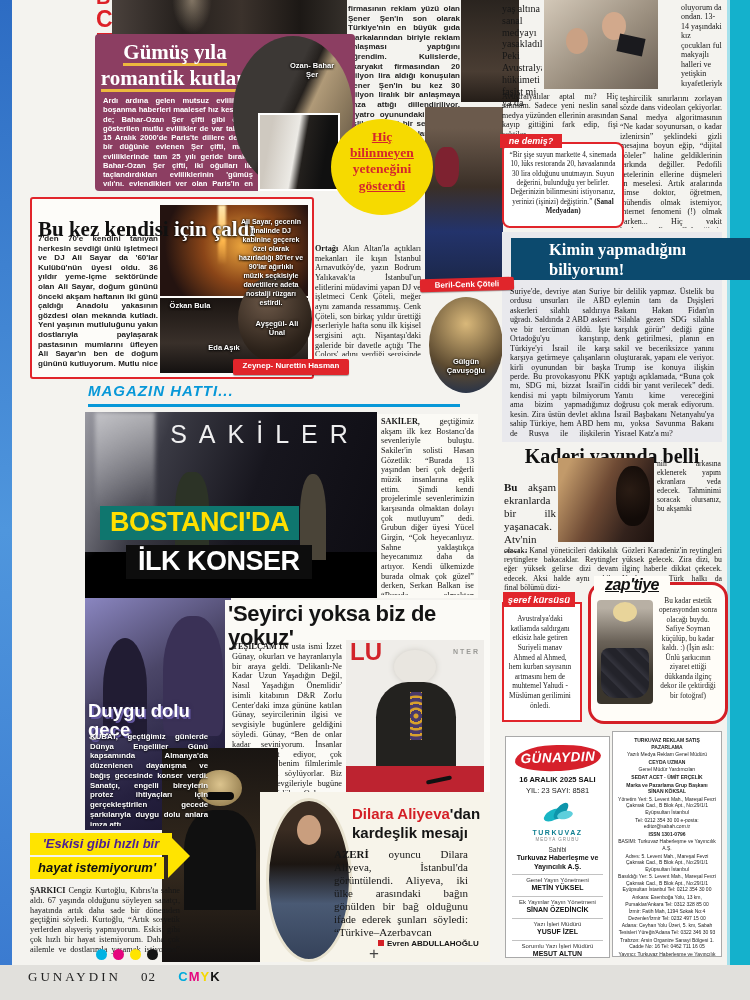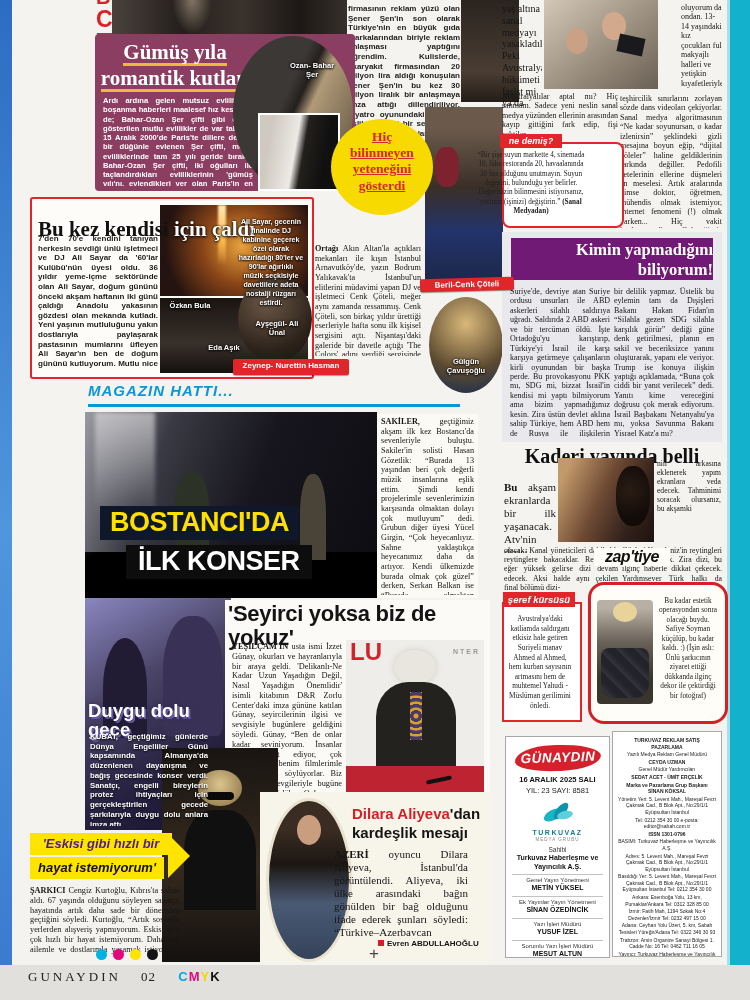--- a/index.html
+++ b/index.html
@@ -75,21 +75,21 @@
   <div class="cap" style="left:168px;top:302px;width:44px;">Özkan Bula</div>
   <div class="cap" style="left:204px;top:344px;width:40px;">Eda Aşık</div>
   <div class="cap" style="left:252px;top:320px;width:50px;">Ayşegül- Ali Ünal</div>
   <div class="ph" style="left:238px;top:276px;width:74px;height:86px;border-radius:50%;background:radial-gradient(circle at 38% 30%,#6b5747,#2c221a 65%,#17110d);z-index:5;"></div>
   <div class="rtag" style="left:233px;top:359px;width:116px;height:16px;">Zeynep- Nurettin Hasman</div>
 
   <div class="abs" style="left:331px;top:119px;width:102px;height:96px;border-radius:50%;background:#f6da00;z-index:6;text-align:center;padding-top:0;">
     <div style="margin-top:10px;font:700 13.5px/1.2 'Liberation Serif',serif;color:#d5262b;">
       <div style="text-decoration:underline;">Hiç</div>
       <div style="text-decoration:underline;">bilinmeyen</div>
-      <div style="text-decoration:underline;">yeteneğini</div>
+      <div style="">yeteneğini</div>
       <div style="text-decoration:underline;">gösterdi</div>
     </div>
   </div>
   <div class="abs body-serif" style="left:315px;top:244px;width:106px;height:112px;overflow:hidden;font-size:8.2px;">
     <span class="lead">Ortağı</span><span> Akın Altan'la açtıkları mekanları ile kışın İstanbul Arnavutköy'de, yazın Bodrum Yalıkavak'ta İstanbul'un elitlerini müdavimi yapan DJ ve işletmeci Cenk Çöteli, meğer aynı zamanda ressammış. Cenk Çöteli, son birkaç yıldır ürettiği eserleriyle hafta sonu ilk kişisel sergisini açtı. Nişantaşı'daki galeride bir davetle açtığı 'The Colors' adını verdiği sergisinde Çöteli'nin 34 resmi bulunuyor. Yakın dostları ve sanat tutkunu isimlerin açılış davetinde yalnız bırakmadığı Cenk Çöteli'ni sergi 25 Aralık'ı kadar açık kalacak.</span>
   </div>
   <div class="ph" style="left:425px;top:107px;width:78px;height:178px;background:linear-gradient(180deg,#6b5a4c 12%,#3a2f27 45%,#23336b 70%,#1b2748);">
     <div class="abs" style="left:10px;top:40px;width:24px;height:40px;background:#7e2230;border-radius:40%;"></div>
   </div>
   <div class="rtag" style="left:420px;top:278px;width:94px;height:13px;transform:rotate(-1.5deg);">Beril-Cenk Çöteli</div>
@@ -101,26 +101,26 @@
     <div class="abs" style="left:22px;top:28px;width:22px;height:26px;border-radius:50%;background:#caa184;"></div>
     <div class="abs" style="left:58px;top:12px;width:24px;height:28px;border-radius:50%;background:#d2a98c;"></div>
     <div class="abs" style="left:74px;top:36px;width:26px;height:18px;background:#1a1a1e;transform:rotate(12deg);"></div>
   </div>
   <div class="abs body-serif" style="left:681px;top:3px;width:41px;height:132px;text-align:left;font-size:8px;overflow:hidden;">oluyorum da ondan. 13-14 yaşındaki kız çocukları ful makyajlı halleri ve yetişkin kıyafetleriyle</div>
   <div class="abs body-serif" style="left:502px;top:92px;width:116px;height:46px;font-size:8px;overflow:hidden;">Avustralyalılar aptal mı? Hiç sanmam. Sadece yeni neslin sanal medya yüzünden ellerinin arasından kayıp gittiğini fark edip, fişi çektiler.</div>
   <div class="abs body-serif" style="left:620px;top:94px;width:102px;height:134px;font-size:8px;overflow:hidden;">teşhircilik sınırlarını zorlayan sözde dans videoları çekiyorlar. Sanal medya algoritmasının “Ne kadar soyunursan, o kadar izlenirsin” şeklindeki gizli mesajına boyun eğip, “dijital köleler” haline geldiklerinin farkında değiller. Pedofili çetelerinin ellerine düşmeleri an meselesi. Artık aralarında kimse doktor, öğretmen, mühendis olmak istemiyor, internet fenomeni (!) olmak varken... Hiç vakit kaybetmeyelim. Geleceğimiz için biz de hemen fişi çekelim.</div>
 
   <div class="abs" style="left:502px;top:142px;width:118px;height:82px;background:#fff;border:2px solid #e1252b;border-radius:8px;"></div>
   <div class="abs" style="left:500px;top:134px;width:62px;height:14px;background:#e1252b;color:#fff;font:italic 700 9px/14px 'Liberation Sans',sans-serif;text-align:center;z-index:3;">ne demiş?</div>
-  <div class="abs" style="left:477px;top:151px;width:108px;height:70px;font:400 7.2px/1.3 'Liberation Serif',serif;color:#222;text-align:center;overflow:hidden;">
+  <div class="abs" style="left:509px;top:151px;width:108px;height:70px;font:400 7.2px/1.3 'Liberation Serif',serif;color:#222;text-align:center;overflow:hidden;">
     <span>“Bir şişe suyun markette 4, sinemada 10, lüks restoranda 20, havaalanında 30 lira olduğunu unutmayın. Suyun değerini, bulunduğu yer belirler. Değerinizin bilinmesini istiyorsanız, yerinizi (işinizi) değiştirin.” </span><span class="b">(Sanal Medyadan)</span>
   </div>
 
   <div class="abs" style="left:502px;top:232px;width:220px;height:210px;background:#e9e9ed;">
-    <div class="abs" style="left:9px;top:6px;width:202px;height:42px;background:#701a75;text-align:right;color:#fff;font:700 16.5px/20px 'Liberation Serif',serif;">
+    <div class="abs" style="left:9px;top:6px;width:202px;height:42px;background:#0c4a6e;text-align:left;color:#fff;font:700 16.5px/20px 'Liberation Serif',serif;padding-left:38px;">
       <div style="margin-top:2px;">Kimin yapmadığını</div>
       <div>biliyorum!</div>
     </div>
     <div class="abs body-serif" style="left:8px;top:55px;width:100px;height:150px;font-size:8px;overflow:hidden;">Suriye'de, devriye atan Suriye ordusu unsurları ile ABD askerleri silahlı saldırıya uğradı. Saldırıda 2 ABD askeri ve bir tercüman öldü. İşte Ortadoğu'yu karıştırıp, Türkiye'yi İsrail ile karşı karşıya getirmeye çalışanların kirli oyunundan bir başka perde. Bu provokasyonu PKK mı, SDG mi, bizzat İsrail'in kendisi mi yaptı bilmiyorum ama bizim yapmadığımız kesin. Zira üstün devlet aklına sahip Türkiye, hem ABD hem de Rusya ile ilişkilerin düzelttiği şu günlerde böyle</div>
     <div class="abs body-serif" style="left:112px;top:55px;width:100px;height:150px;font-size:8px;overflow:hidden;">bir delilik yapmaz. Üstelik bu eylemin tam da Dışişleri Bakanı Hakan Fidan'ın “Silahla gezen SDG silahla karşılık görür” dediği güne denk getirilmesi, planın en sakil ve beceriksizce yanını oluşturarak, yapanı ele veriyor. Trump ise konuya ilişkin yaptığı açıklamada, “Buna çok ciddi bir yanıt verilecek” dedi. Yanıtı kime vereceğini doğrusu çok merak ediyorum. İsrail Başbakanı Netanyahu'ya mı, yoksa Savunma Bakanı Yisrael Katz'a mı?</div>
   </div>
 
   <div class="abs serif" style="left:502px;top:446px;width:220px;text-align:center;font:700 20px/1 'Liberation Serif',serif;color:#101010;">Kaderi yayında belli olacak</div>
   <div class="abs body-serif" style="left:504px;top:481px;width:52px;height:72px;font-size:11px;overflow:hidden;">
     <span class="lead">Bu</span><span> akşam ekranlarda bir ilk yaşanacak. Atv'nin dizisi Gözleri Karadeniz'in akıbeti yayın sırasında belli</span>
@@ -130,21 +130,21 @@
   </div>
   <div class="abs body-serif" style="left:657px;top:460px;width:64px;height:84px;font-size:7.6px;overflow:hidden;">nin arkasına eklenerek yapım ekranlara veda edecek. Tahminimi soracak olursanız, bu akşamki</div>
   <div class="abs body-serif" style="left:504px;top:546px;width:114px;height:46px;font-size:7.8px;overflow:hidden;">olacak. Kanal yöneticileri dakikalık reytinglere bakacaklar. Reytingler eğer yüksek gelirse dizi devam edecek. Aksi halde aynı çekilen final bölümü dizi-</div>
   <div class="abs body-serif" style="left:622px;top:546px;width:100px;height:46px;font-size:7.8px;overflow:hidden;">Gözleri Karadeniz'in reytingleri yüksek gelecek. Zira dizi, bu ilginç haberle dikkat çekecek. Yardımsever Türk halkı da imdada yetişecek.</div>
 
   <div class="abs" style="left:502px;top:602px;width:76px;height:116px;background:#fff;border:2px solid #e1252b;"></div>
   <div class="abs" style="left:503px;top:592px;width:72px;height:15px;background:#e1252b;color:#fff;font:italic 700 9.5px/15px 'Liberation Sans',sans-serif;text-align:center;z-index:3;">şeref kürsüsü</div>
   <div class="abs" style="left:507px;top:614px;width:66px;height:98px;font:400 7.3px/1.32 'Liberation Serif',serif;color:#222;text-align:center;overflow:hidden;">Avustralya'daki katliamda saldırganı etkisiz hale getiren Suriyeli manav Ahmed al Ahmed, hem kurban sayısının artmasını hem de muhtemel Yahudi - Müslüman gerilimini önledi.</div>
 
   <div class="abs" style="left:588px;top:582px;width:134px;height:136px;background:#fffdf8;border:3px solid #d41f26;border-radius:16px;"></div>
-  <div class="abs" style="left:594px;top:548px;width:76px;background:#fffdf8;text-align:center;font:italic 900 16px/18px 'Liberation Sans',sans-serif;color:#111;z-index:3;letter-spacing:-.5px;">zap'tiye</div>
+  <div class="abs" style="left:594px;top:576px;width:76px;background:#fffdf8;text-align:center;font:italic 900 16px/18px 'Liberation Sans',sans-serif;color:#111;z-index:3;letter-spacing:-.5px;text-decoration:underline;">zap'tiye</div>
   <div class="ph" style="left:597px;top:600px;width:56px;height:104px;border-radius:4px;background:linear-gradient(180deg,#b8b0a4 8%,#6a6258 40%,#3a352c 75%);z-index:2;">
     <div class="abs" style="left:16px;top:2px;width:24px;height:20px;border-radius:50%;background:#e8d49a;"></div>
     <div class="abs" style="left:4px;top:48px;width:48px;height:50px;border-radius:8px 8px 14px 14px;background:repeating-linear-gradient(45deg,#23232a,#23232a 6px,#33333c 7px,#23232a 13px);"></div>
   </div>
   <div class="abs" style="left:658px;top:596px;width:60px;height:118px;font:400 7.3px/1.3 'Liberation Serif',serif;color:#222;text-align:center;overflow:hidden;z-index:2;">Bu kadar estetik operasyondan sonra olacağı buydu. Safiye Soyman küçülüp, bu kadar kaldı. :) (İşin aslı: Ünlü şarkıcının ziyaret ettiği dükkanda ilginç dekor ile çektirdiği bir fotoğraf)</div>
 
   <div class="abs" style="left:505px;top:736px;width:103px;height:220px;background:#fff;border:1px solid #a9a9a9;text-align:center;overflow:hidden;">
     <div style="margin:8px auto 4px;width:86px;height:26px;background:#d6202b;border-radius:46% 54% 50% 50%/62% 48% 58% 42%;transform:rotate(-2deg);color:#fff;font:italic 900 13.5px/26px 'Liberation Sans',sans-serif;letter-spacing:.5px;">GÜNAYDIN</div>
     <div style="font:700 7.5px/1.4 'Liberation Sans',sans-serif;color:#111;">16 ARALIK 2025 SALI</div>
     <div style="font:400 7.5px/1.4 'Liberation Sans',sans-serif;color:#222;">YIL: 23 SAYI: 8581</div>
@@ -196,25 +196,26 @@
         <div class="fp-line"><span>Trabzon: Arsin Organize Sanayi Bölgesi 1. Cadde No: 16 Tel: 0462 711 16 05</span></div>
         <div class="fp-line"><span>Yayıncı: Turkuvaz Haberleşme ve Yayıncılık A.Ş. DAĞITIM: Turkuvaz Dağıtım Pazarlama A.Ş. 5. Levent Mah., Mareşal Fevzi Çakmak Cad., B Blok Apt., No:29/1/1 Eyüpsultan İstanbul</span></div>
       </div>
   </div>
 
   <div class="abs" style="left:88px;top:383px;font:italic 900 15px/1 'Liberation Sans',sans-serif;color:#0898d8;letter-spacing:1px;">MAGAZIN HATTI...</div>
   <div class="abs" style="left:88px;top:404px;width:372px;height:3px;background:#0898d8;"></div>
 
   <div class="ph" style="left:85px;top:412px;width:292px;height:186px;background:linear-gradient(110deg,#9a9aa2 0%,#3a3a44 25%,#17161e 55%,#0d0c12);">
     <div class="abs" style="left:10px;top:0;width:60px;height:140px;background:linear-gradient(195deg,rgba(255,255,255,.55),transparent 75%);filter:blur(2px);"></div>
+    <div class="abs" style="left:70px;top:10px;width:220px;text-align:center;color:rgba(255,255,255,.93);font:300 25px/1 'Liberation Sans',sans-serif;letter-spacing:12px;">SAKİLER</div>
     <div class="abs" style="left:0;bottom:0;width:292px;height:46px;background:radial-gradient(circle at 20% 120%,#000 30%,transparent 60%),radial-gradient(circle at 55% 130%,#000 35%,transparent 62%),radial-gradient(circle at 85% 120%,#000 30%,transparent 60%),linear-gradient(0deg,#000,transparent);"></div>
     <div class="abs" style="left:90px;top:60px;width:34px;height:90px;background:#2c3326;border-radius:40% 40% 0 0;"></div>
     <div class="abs" style="left:215px;top:62px;width:26px;height:86px;background:#4a4438;border-radius:45% 45% 0 0;"></div>
   </div>
-  <div class="abs" style="left:100px;top:506px;background:#0f172a;color:#ffdf00;font:900 27px/1.1 'Liberation Sans',sans-serif;padding:2px 10px;z-index:3;letter-spacing:-.5px;">BOSTANCI'DA</div>
+  <div class="abs" style="left:100px;top:506px;background:#0f766e;color:#ffdf00;font:900 27px/1.1 'Liberation Sans',sans-serif;padding:2px 10px;z-index:3;letter-spacing:-.5px;">BOSTANCI'DA</div>
   <div class="abs" style="left:126px;top:545px;background:#0d0d0d;color:#fff;font:900 27px/1.1 'Liberation Sans',sans-serif;padding:2px 12px;z-index:3;letter-spacing:-.5px;">İLK KONSER</div>
   <div class="abs" style="left:377px;top:414px;width:101px;height:184px;background:#fbfaf5;padding:3px 4px;box-sizing:border-box;">
     <div class="body-serif" style="font-size:8.2px;height:100%;overflow:hidden;">
       <span class="lead">SAKİLER,</span><span> geçtiğimiz akşam ilk kez Bostancı'da sevenleriyle buluştu. Sakiler'in solisti Hasan Gözetlik: “Burada 13 yaşından beri çok değerli müzik insanlarına eşlik ettim. Şimdi kendi projelerimle sevenlerimizin karşısında olmaktan dolayı çok mutluyum” dedi. Grubun diğer üyesi Yücel Girgin, “Çok heyecanlıyız. Sahne yaklaştıkça heyecanımız daha da artıyor. Kendi ülkemizde burada olmak çok güzel” derken, Serkan Balkan ise “Burada olmaktan mutluyuz. Keyifli bir konser olacak” diye konuştu.</span>
     </div>
   </div>
 
   <div class="ph" style="left:85px;top:598px;width:146px;height:232px;background:linear-gradient(150deg,#8a86c0 0%,#4b4668 35%,#262140 70%,#16122a);">
     <div class="abs" style="left:78px;top:18px;width:60px;height:120px;background:#3a3156;border-radius:45% 45% 10% 10%;"></div>
     <div class="abs" style="left:18px;top:40px;width:44px;height:100px;background:#211c33;border-radius:50% 50% 0 0;"></div>

